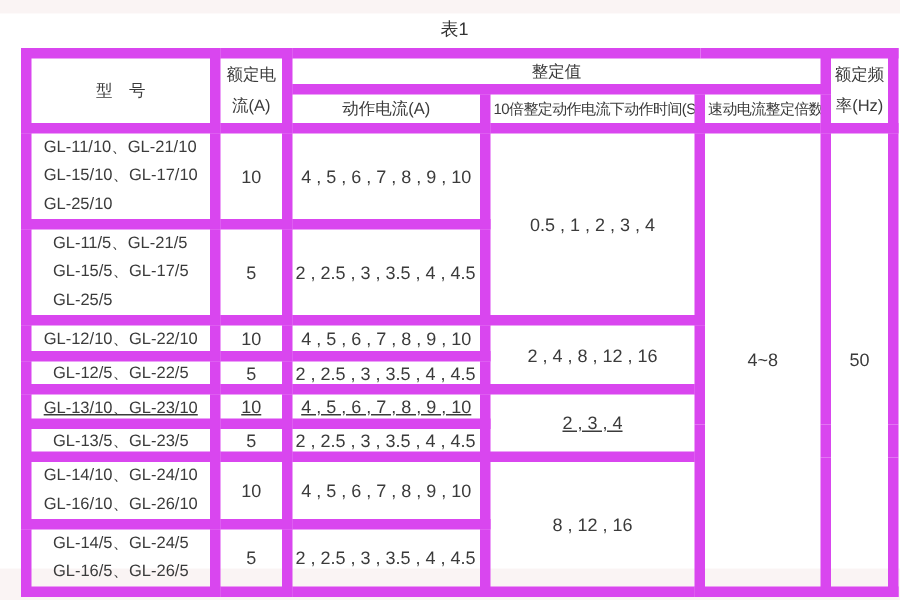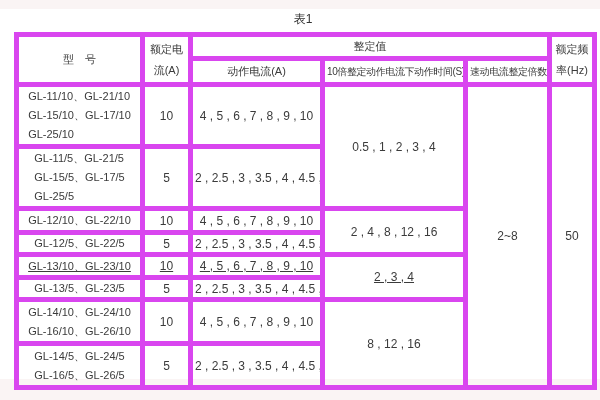--- a/index.html
+++ b/index.html
@@ -26,21 +26,21 @@
   }
   table.spec {
     border-collapse: collapse;
     table-layout: fixed;
     width: 578px;
     margin-left: 14px;
     color: #3b3b3b;
     border: 2px solid #5f5f5f;
   }
   table.spec th, table.spec td {
-    border: 5px solid #d946ef;
+    border: 7px solid #d946ef;
     text-align: center;
     vertical-align: middle;
     font-weight: normal;
     padding: 0 2px;
     white-space: nowrap;
     overflow: hidden;
   }
   thead tr:nth-child(1) { height: 24px; }
   thead tr:nth-child(2) { height: 26px; margin-top: 16px; }
   tbody tr:nth-child(1) { height: 56px; }
@@ -102,21 +102,21 @@
         <td class="model">
           <div class="mblock">
             <div>GL-11/10、GL-21/10</div>
             <div>GL-15/10、GL-17/10</div>
             <div>GL-25/10</div>
           </div>
         </td>
         <td class="num">10</td>
         <td class="num">4 , 5 , 6 , 7 , 8 , 9 , 10</td>
         <td class="num" rowspan="2">0.5 , 1 , 2 , 3 , 4</td>
-        <td class="num" rowspan="8">2~8</td>
+        <td class="num" rowspan="8">4~8</td>
         <td class="num" rowspan="8">50</td>
       </tr>
       <tr>
         <td class="model">
           <div class="mblock">
             <div>GL-11/5、GL-21/5</div>
             <div>GL-15/5、GL-17/5</div>
             <div>GL-25/5</div>
           </div>
         </td>

